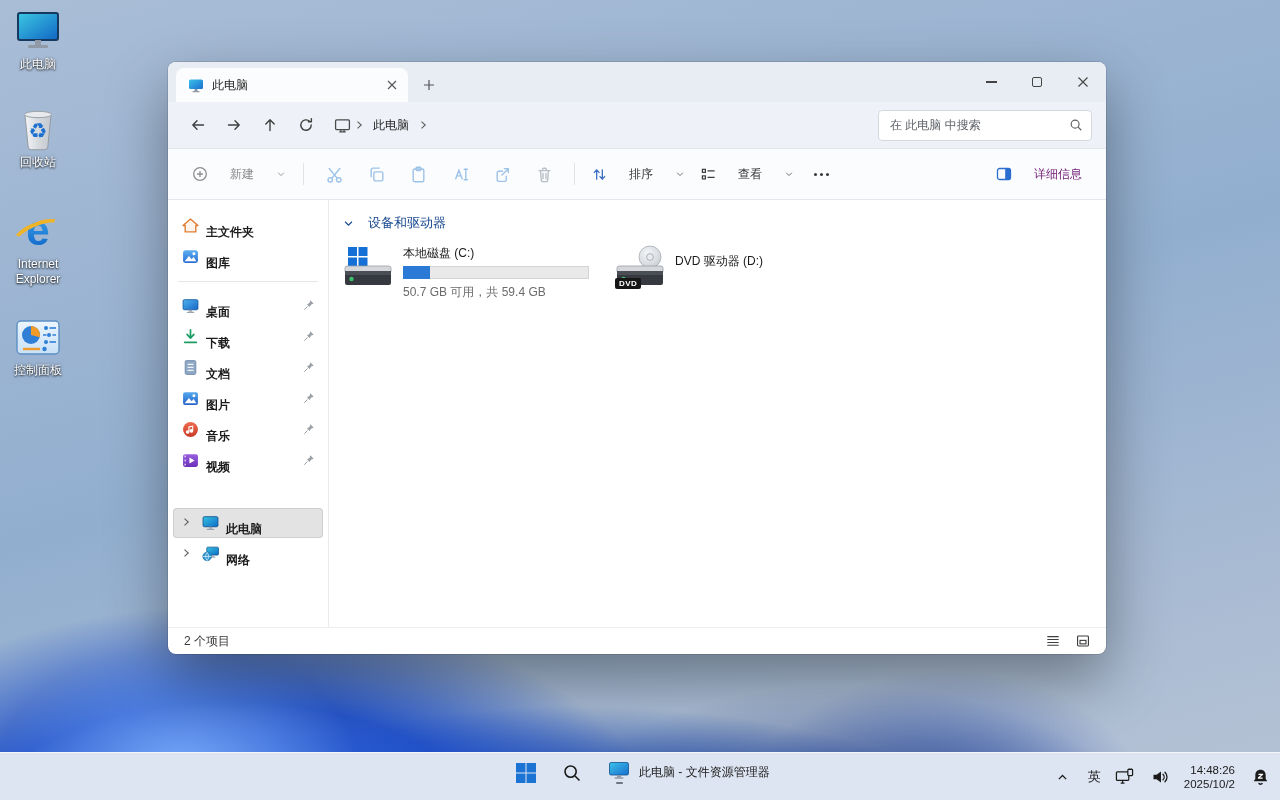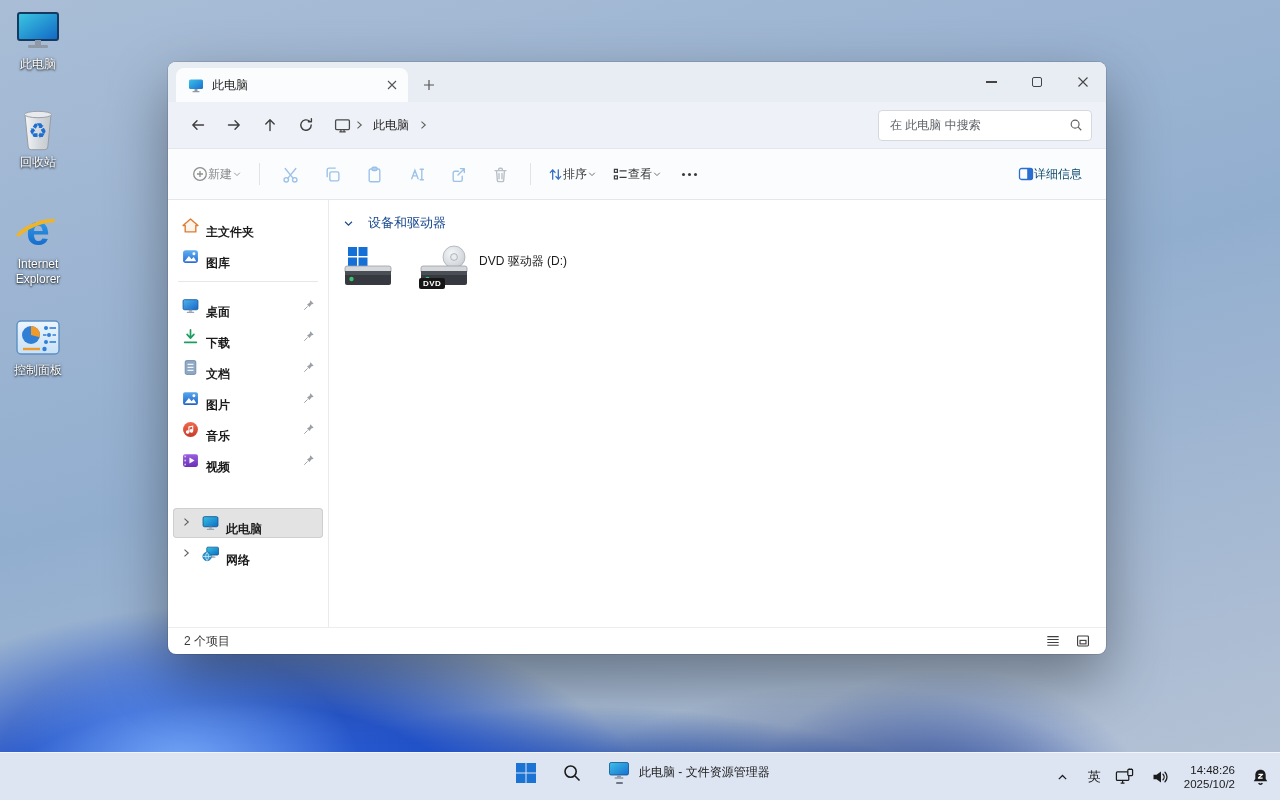--- a/index.html
+++ b/index.html
@@ -47,29 +47,29 @@
   .nav { width:36px; height:34px; border-radius:4px; }
   .crumbs { flex:1; display:flex; align-items:center; gap:2px; padding-left:10px; font-size:12px; color:#1b1b1b; }
   .crumb-txt { padding:4px 6px; border-radius:4px; }
   .searchbox { width:214px; height:31px; background:#fff; border:1px solid #d5d8dd; border-radius:4px;
     display:flex; align-items:center; padding:0 8px 0 11px; margin-right:4px; }
   .searchbox input { flex:1; border:0; outline:0; font-size:12px; color:#444; font-family:Liberation Sans, sans-serif; background:transparent; }
   .searchbox input::placeholder { color:#5f6368; opacity:1; }
 
   .toolbar { height:52px; background:#fbfcfe; border-top:1px solid #e3e6ec; border-bottom:1px solid #e3e6ec;
     flex:0 0 auto; display:flex; align-items:center; padding:0 16px; }
-  .tb-group { display:flex; align-items:center; gap:0; font-size:12px; border-radius:4px; padding:6px 8px;text-align:center; }
+  .tb-group { display:flex; align-items:center; gap:22px; font-size:12px; border-radius:4px; padding:6px 8px;text-align:center; }
   .tb-new { color:#8a8a8a; }
   .tb-dark { color:#333; }
   .vdiv { width:1px; height:22px; background:#e0e3e8; margin:0 9px; }
   .tbi { width:42px; height:36px; border-radius:4px; }
   .dots { display:flex; gap:3px; padding:8px 12px; border-radius:4px; }
   .dots i { width:3px; height:3px; border-radius:50%; background:#3a3a3a; }
   .tb-spacer { flex:1; }
-  .tb-details { color:#0c4a6e; }
+  .tb-details { color:#701a75; }
 
   .wbody { flex:1; display:flex; min-height:0; }
   .sidebar { width:161px; flex:0 0 auto; border-right:1px solid #e9ebef; padding-top:10px; font-size:12px; color:#1b1b1b; }
   .side-item { position:relative; height:30px; margin:1px 5px; border-radius:4px; display:flex; align-items:flex-end; padding-left:33px;font-weight:bold; }
   .side-item .ic { position:absolute; left:9px; top:6px; width:17px; height:17px; }
   .side-item.tree { padding-left:53px; }
   .side-item.tree .ic { left:29px; }
   .side-item .chev { position:absolute; left:7px; top:8px; }
   .side-item .pin { position:absolute; right:8px; top:8px; }
   .side-item.selected { background:#e3e3e3; box-shadow:0 0 0 1px #cfcfcf inset; }
@@ -542,20 +542,27 @@
             <svg width="50" height="46" viewBox="0 0 50 46">
               <rect x="5" y="3" width="9" height="9" fill="#1470d6"></rect>
                 <rect x="15.5" y="3" width="9" height="9" fill="#1470d6"></rect>
               <rect x="5" y="13.5" width="9" height="9" fill="#1470d6"></rect>
                 <rect x="15.5" y="13.5" width="9" height="9" fill="#1470d6"></rect>
               <rect x="2" y="22" width="46" height="7" rx="2" fill="#d5d7da" stroke="#9aa0a8" stroke-width=".8"></rect>
               <rect x="2" y="27" width="46" height="14" rx="2" fill="#36393f"></rect>
               <rect x="2" y="27" width="46" height="4" fill="#4a4e55"></rect>
               <circle cx="8.5" cy="35" r="2.2" fill="#39c26b"></circle>
               </svg>
+          </div>
+          <div class="d-meta">
+            <div class="d-name">本地磁盘 (C:)</div>
+            <div class="d-bar">
+              <div class="d-bar-fill" style="width:14.6%"></div>
+            </div>
+            <div class="d-usage">50.7 GB 可用，共 59.4 GB</div>
           </div>
         </div>
 
         <div class="drive">
           <div class="d-icon">
             <svg width="50" height="46" viewBox="0 0 50 46">
               <defs>
                   <radialGradient id="g13" cx=".4" cy=".35" r=".8">
                 <stop offset="0" stop-color="#f5f6f8"></stop>
                     <stop offset=".7" stop-color="#d4d8dd"></stop>

